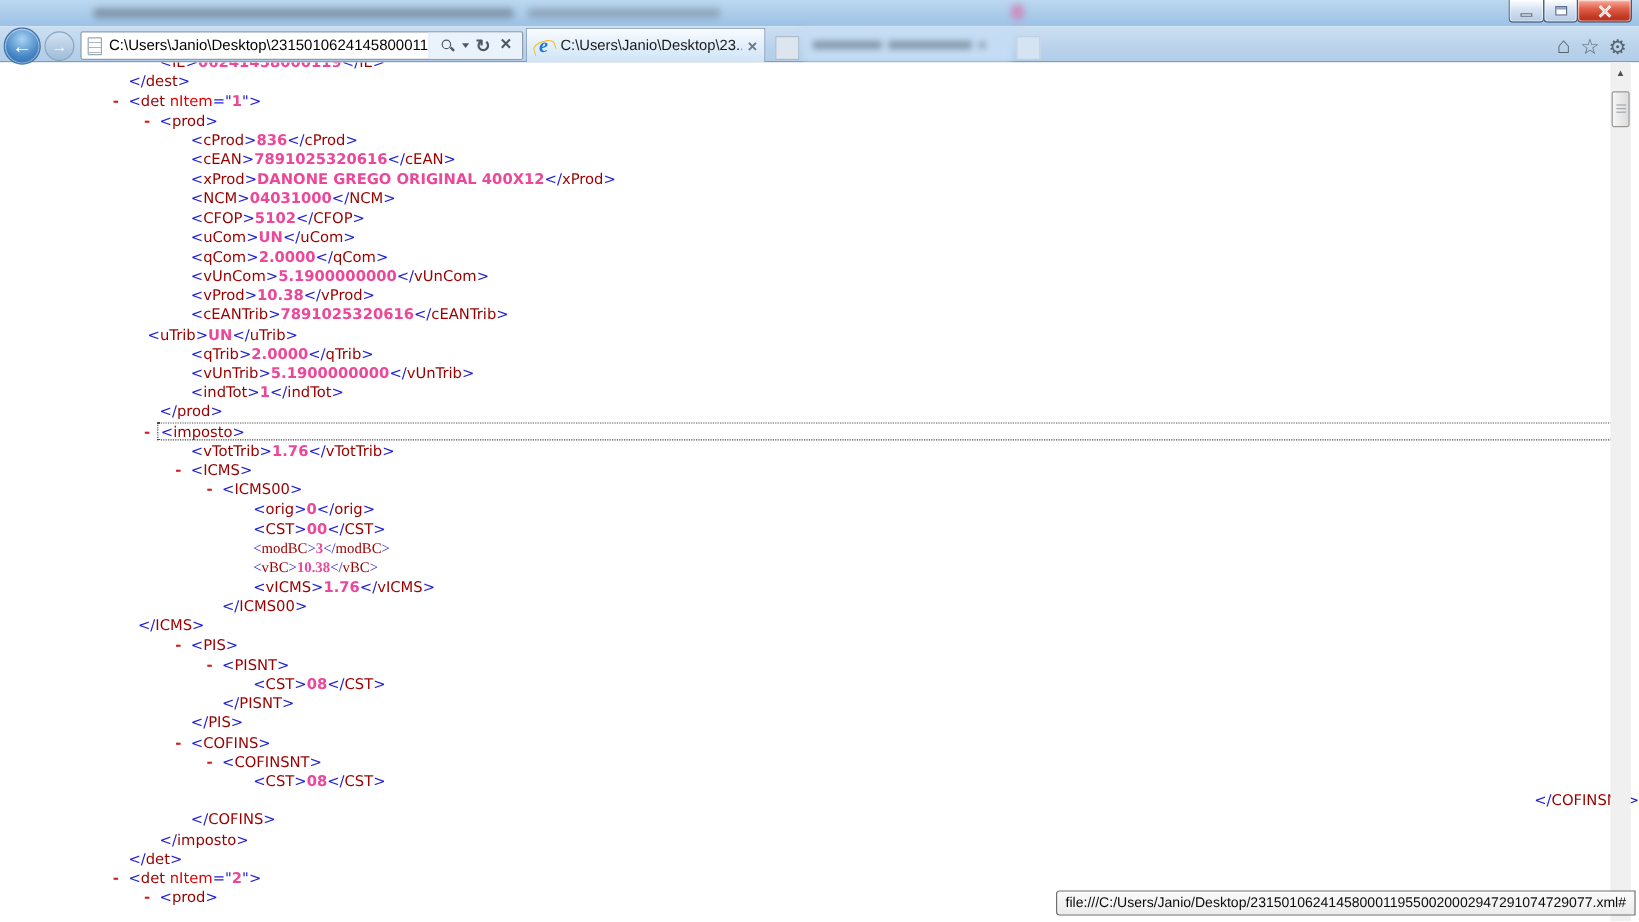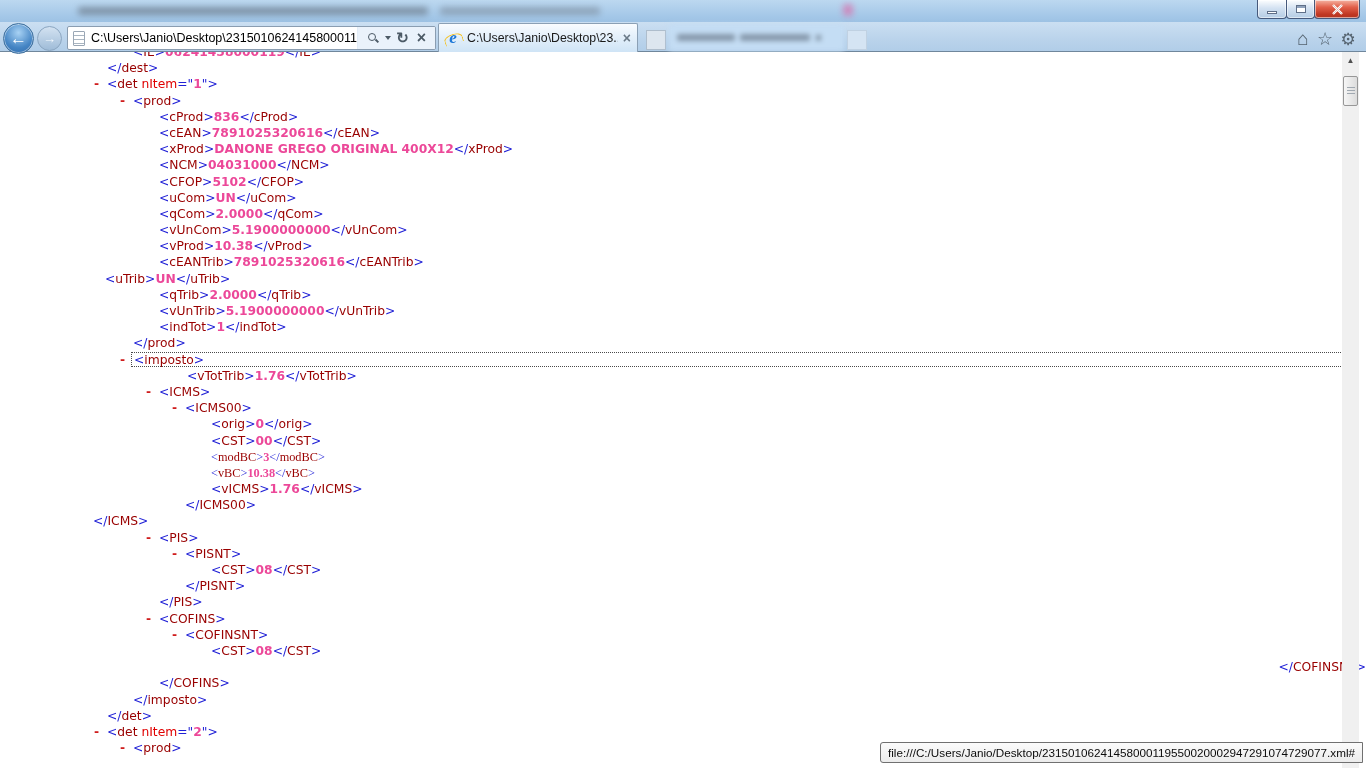--- a/index.html
+++ b/index.html
@@ -224,36 +224,36 @@
         <div class="xline" style="padding-left: 146px;"><span class="dash">&nbsp;</span><span class="xcontent"><span class="m">&lt;</span><span class="t">cProd</span><span class="m">&gt;</span><span class="v">836</span><span class="m">&lt;/</span><span class="t">cProd</span><span class="m">&gt;</span></span></div>
         <div class="xline" style="padding-left: 146px;"><span class="dash">&nbsp;</span><span class="xcontent"><span class="m">&lt;</span><span class="t">cEAN</span><span class="m">&gt;</span><span class="v">7891025320616</span><span class="m">&lt;/</span><span class="t">cEAN</span><span class="m">&gt;</span></span></div>
         <div class="xline" style="padding-left: 146px;"><span class="dash">&nbsp;</span><span class="xcontent"><span class="m">&lt;</span><span class="t">xProd</span><span class="m">&gt;</span><span class="v">DANONE GREGO ORIGINAL 400X12</span><span class="m">&lt;/</span><span class="t">xProd</span><span class="m">&gt;</span></span></div>
         <div class="xline" style="padding-left: 146px;"><span class="dash">&nbsp;</span><span class="xcontent"><span class="m">&lt;</span><span class="t">NCM</span><span class="m">&gt;</span><span class="v">04031000</span><span class="m">&lt;/</span><span class="t">NCM</span><span class="m">&gt;</span></span></div>
         <div class="xline" style="padding-left: 146px;"><span class="dash">&nbsp;</span><span class="xcontent"><span class="m">&lt;</span><span class="t">CFOP</span><span class="m">&gt;</span><span class="v">5102</span><span class="m">&lt;/</span><span class="t">CFOP</span><span class="m">&gt;</span></span></div>
         <div class="xline" style="padding-left: 146px;"><span class="dash">&nbsp;</span><span class="xcontent"><span class="m">&lt;</span><span class="t">uCom</span><span class="m">&gt;</span><span class="v">UN</span><span class="m">&lt;/</span><span class="t">uCom</span><span class="m">&gt;</span></span></div>
         <div class="xline" style="padding-left: 146px;"><span class="dash">&nbsp;</span><span class="xcontent"><span class="m">&lt;</span><span class="t">qCom</span><span class="m">&gt;</span><span class="v">2.0000</span><span class="m">&lt;/</span><span class="t">qCom</span><span class="m">&gt;</span></span></div>
         <div class="xline" style="padding-left: 146px;"><span class="dash">&nbsp;</span><span class="xcontent"><span class="m">&lt;</span><span class="t">vUnCom</span><span class="m">&gt;</span><span class="v">5.1900000000</span><span class="m">&lt;/</span><span class="t">vUnCom</span><span class="m">&gt;</span></span></div>
         <div class="xline" style="padding-left: 146px;"><span class="dash">&nbsp;</span><span class="xcontent"><span class="m">&lt;</span><span class="t">vProd</span><span class="m">&gt;</span><span class="v">10.38</span><span class="m">&lt;/</span><span class="t">vProd</span><span class="m">&gt;</span></span></div>
         <div class="xline" style="padding-left: 146px;"><span class="dash">&nbsp;</span><span class="xcontent"><span class="m">&lt;</span><span class="t">cEANTrib</span><span class="m">&gt;</span><span class="v">7891025320616</span><span class="m">&lt;/</span><span class="t">cEANTrib</span><span class="m">&gt;</span></span></div>
-        <div class="xline" style="padding-left: 58px; gap: 34px;"><span class="dash">&nbsp;</span><span class="xcontent"><span class="m">&lt;</span><span class="t">uTrib</span><span class="m">&gt;</span><span class="v">UN</span><span class="m">&lt;/</span><span class="t">uTrib</span><span class="m">&gt;</span></span></div>
+        <div class="xline" style="padding-left: 110px;"><span class="dash">&nbsp;</span><span class="xcontent"><span class="m">&lt;</span><span class="t">uTrib</span><span class="m">&gt;</span><span class="v">UN</span><span class="m">&lt;/</span><span class="t">uTrib</span><span class="m">&gt;</span></span></div>
         <div class="xline" style="padding-left: 146px;"><span class="dash">&nbsp;</span><span class="xcontent"><span class="m">&lt;</span><span class="t">qTrib</span><span class="m">&gt;</span><span class="v">2.0000</span><span class="m">&lt;/</span><span class="t">qTrib</span><span class="m">&gt;</span></span></div>
         <div class="xline" style="padding-left: 146px;"><span class="dash">&nbsp;</span><span class="xcontent"><span class="m">&lt;</span><span class="t">vUnTrib</span><span class="m">&gt;</span><span class="v">5.1900000000</span><span class="m">&lt;/</span><span class="t">vUnTrib</span><span class="m">&gt;</span></span></div>
         <div class="xline" style="padding-left: 146px;"><span class="dash">&nbsp;</span><span class="xcontent"><span class="m">&lt;</span><span class="t">indTot</span><span class="m">&gt;</span><span class="v">1</span><span class="m">&lt;/</span><span class="t">indTot</span><span class="m">&gt;</span></span></div>
         <div class="xline" style="padding-left: 120px;"><span class="dash">&nbsp;</span><span class="xcontent"><span class="m">&lt;/</span><span class="t">prod</span><span class="m">&gt;</span></span></div>
         <div class="xline" style="padding-left: 120px;"><span class="dash">-</span><span class="xcontent focused"><span class="m">&lt;</span><span class="t">imposto</span><span class="m">&gt;</span></span></div>
-        <div class="xline" style="padding-left: 146px; margin-left: 28px;"><span class="dash">&nbsp;</span><span class="xcontent"><span class="m">&lt;</span><span class="t">vTotTrib</span><span class="m">&gt;</span><span class="v">1.76</span><span class="m">&lt;/</span><span class="t">vTotTrib</span><span class="m">&gt;</span></span></div>
+        <div class="xline" style="padding-left: 146px;"><span class="dash">&nbsp;</span><span class="xcontent"><span class="m">&lt;</span><span class="t">vTotTrib</span><span class="m">&gt;</span><span class="v">1.76</span><span class="m">&lt;/</span><span class="t">vTotTrib</span><span class="m">&gt;</span></span></div>
         <div class="xline" style="padding-left: 146px;"><span class="dash">-</span><span class="xcontent"><span class="m">&lt;</span><span class="t">ICMS</span><span class="m">&gt;</span></span></div>
         <div class="xline" style="padding-left: 172px;"><span class="dash">-</span><span class="xcontent"><span class="m">&lt;</span><span class="t">ICMS00</span><span class="m">&gt;</span></span></div>
         <div class="xline" style="padding-left: 198px;"><span class="dash">&nbsp;</span><span class="xcontent"><span class="m">&lt;</span><span class="t">orig</span><span class="m">&gt;</span><span class="v">0</span><span class="m">&lt;/</span><span class="t">orig</span><span class="m">&gt;</span></span></div>
         <div class="xline" style="padding-left: 198px;"><span class="dash">&nbsp;</span><span class="xcontent"><span class="m">&lt;</span><span class="t">CST</span><span class="m">&gt;</span><span class="v">00</span><span class="m">&lt;/</span><span class="t">CST</span><span class="m">&gt;</span></span></div>
         <div class="xline" style="padding-left: 198px; font-family: Liberation Serif, serif;"><span class="dash">&nbsp;</span><span class="xcontent"><span class="m">&lt;</span><span class="t">modBC</span><span class="m">&gt;</span><span class="v">3</span><span class="m">&lt;/</span><span class="t">modBC</span><span class="m">&gt;</span></span></div>
         <div class="xline" style="padding-left: 198px; font-family: Liberation Serif, serif;"><span class="dash">&nbsp;</span><span class="xcontent"><span class="m">&lt;</span><span class="t">vBC</span><span class="m">&gt;</span><span class="v">10.38</span><span class="m">&lt;/</span><span class="t">vBC</span><span class="m">&gt;</span></span></div>
         <div class="xline" style="padding-left: 198px;"><span class="dash">&nbsp;</span><span class="xcontent"><span class="m">&lt;</span><span class="t">vICMS</span><span class="m">&gt;</span><span class="v">1.76</span><span class="m">&lt;/</span><span class="t">vICMS</span><span class="m">&gt;</span></span></div>
         <div class="xline" style="padding-left: 172px;"><span class="dash">&nbsp;</span><span class="xcontent"><span class="m">&lt;/</span><span class="t">ICMS00</span><span class="m">&gt;</span></span></div>
-        <div class="xline" style="padding-left: 80px; align-items: center;"><span class="dash">&nbsp;</span><span class="xcontent"><span class="m">&lt;/</span><span class="t">ICMS</span><span class="m">&gt;</span></span></div>
+        <div class="xline" style="padding-left: 102px; align-items: center;"><span class="dash">&nbsp;</span><span class="xcontent"><span class="m">&lt;/</span><span class="t">ICMS</span><span class="m">&gt;</span></span></div>
         <div class="xline" style="padding-left: 146px;"><span class="dash">-</span><span class="xcontent"><span class="m">&lt;</span><span class="t">PIS</span><span class="m">&gt;</span></span></div>
         <div class="xline" style="padding-left: 172px;"><span class="dash">-</span><span class="xcontent"><span class="m">&lt;</span><span class="t">PISNT</span><span class="m">&gt;</span></span></div>
         <div class="xline" style="padding-left: 198px;"><span class="dash">&nbsp;</span><span class="xcontent"><span class="m">&lt;</span><span class="t">CST</span><span class="m">&gt;</span><span class="v">08</span><span class="m">&lt;/</span><span class="t">CST</span><span class="m">&gt;</span></span></div>
         <div class="xline" style="padding-left: 172px;"><span class="dash">&nbsp;</span><span class="xcontent"><span class="m">&lt;/</span><span class="t">PISNT</span><span class="m">&gt;</span></span></div>
         <div class="xline" style="padding-left: 146px;"><span class="dash">&nbsp;</span><span class="xcontent"><span class="m">&lt;/</span><span class="t">PIS</span><span class="m">&gt;</span></span></div>
         <div class="xline" style="padding-left: 146px;"><span class="dash">-</span><span class="xcontent"><span class="m">&lt;</span><span class="t">COFINS</span><span class="m">&gt;</span></span></div>
         <div class="xline" style="padding-left: 172px;"><span class="dash">-</span><span class="xcontent"><span class="m">&lt;</span><span class="t">COFINSNT</span><span class="m">&gt;</span></span></div>
         <div class="xline" style="padding-left: 198px;"><span class="dash">&nbsp;</span><span class="xcontent"><span class="m">&lt;</span><span class="t">CST</span><span class="m">&gt;</span><span class="v">08</span><span class="m">&lt;/</span><span class="t">CST</span><span class="m">&gt;</span></span></div>
         <div class="xline" style="padding-left: 92px; justify-content: space-between;"><span class="dash">&nbsp;</span><span class="xcontent"><span class="m">&lt;/</span><span class="t">COFINSNT</span><span class="m">&gt;</span></span></div>
         <div class="xline" style="padding-left: 146px;"><span class="dash">&nbsp;</span><span class="xcontent"><span class="m">&lt;/</span><span class="t">COFINS</span><span class="m">&gt;</span></span></div>

